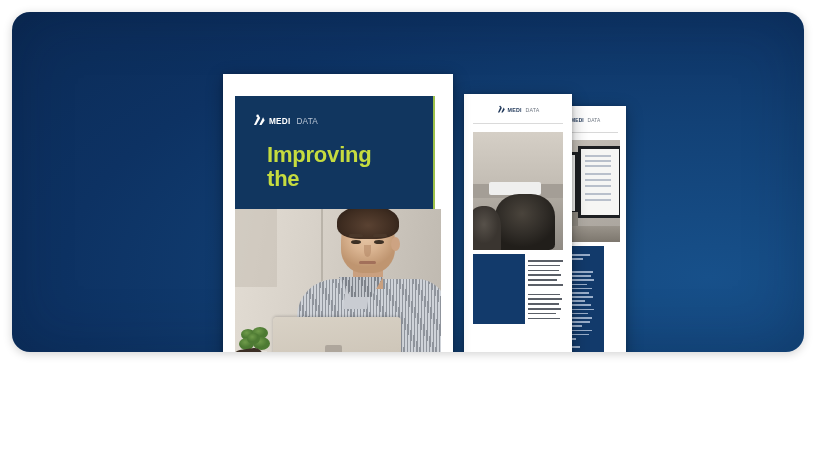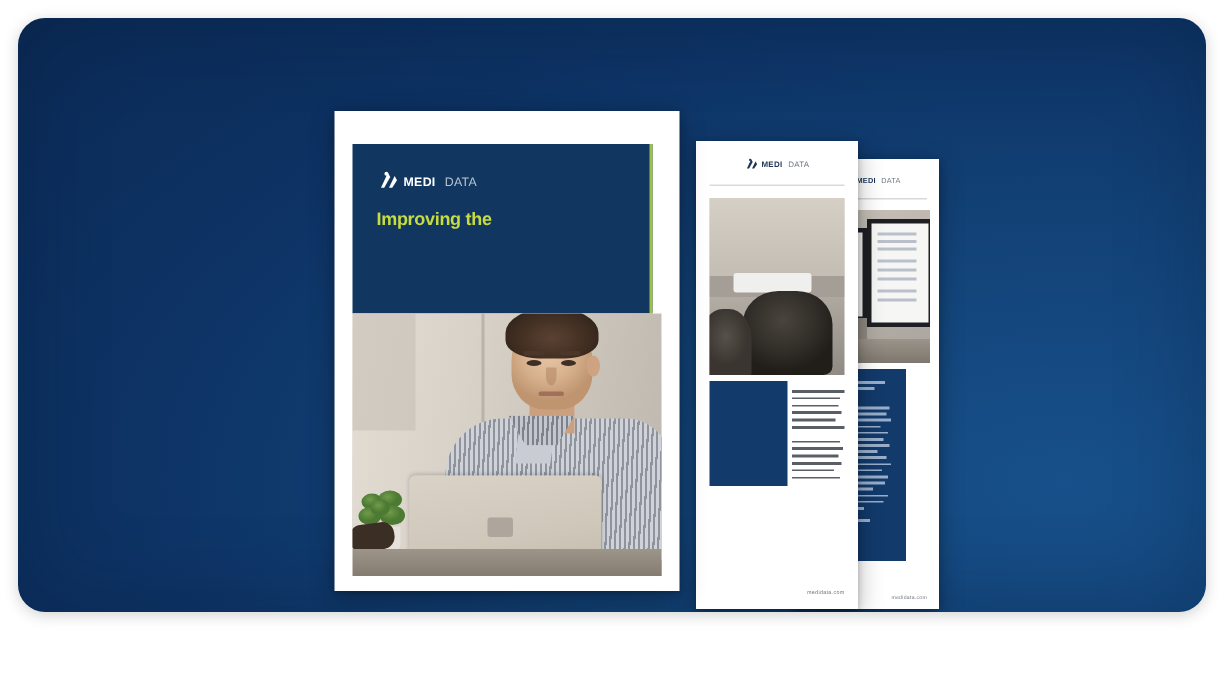--- a/index.html
+++ b/index.html
@@ -23,21 +23,21 @@
     width: 816px;
     height: 460px;
     background: #ffffff;
   }
 
   .stage {
     position: absolute;
     left: 12px;
     top: 12px;
     width: 792px;
-    height: 396px;
+    height: 340px;
     border-radius: 18px;
     background:
       radial-gradient(120% 120% at 88% 78%, #17508a 0%, #124176 38%, #0d3263 68%, #0b2a55 100%);
     overflow: hidden;
     box-shadow: 0 2px 10px rgba(0,0,0,0.18);
   }
   .stage::after{
     content:"";
     position:absolute; inset:0;
     border-radius:18px;
@@ -213,22 +213,22 @@
     content:"";
     position:absolute; right:0; top:0; bottom:0;
     width: 2px;
     background:#9ec14a;
   }
   .cover-logo{
     width: 88px; height: 13px;
     margin-bottom: 13px;
   }
   .cover-title{
-    margin:0;
-    font-size: 12px;
+    margin:16px;
+    font-size: 22px;
     line-height: 1.11;
     font-weight: 700;
     color: #c6dc3f;
     letter-spacing: -0.2px;
   }
   .cover-sub{
     margin: 4px 0 0 0;
     font-size: 10.6px;
     line-height: 1.28;
     font-weight: 600;

